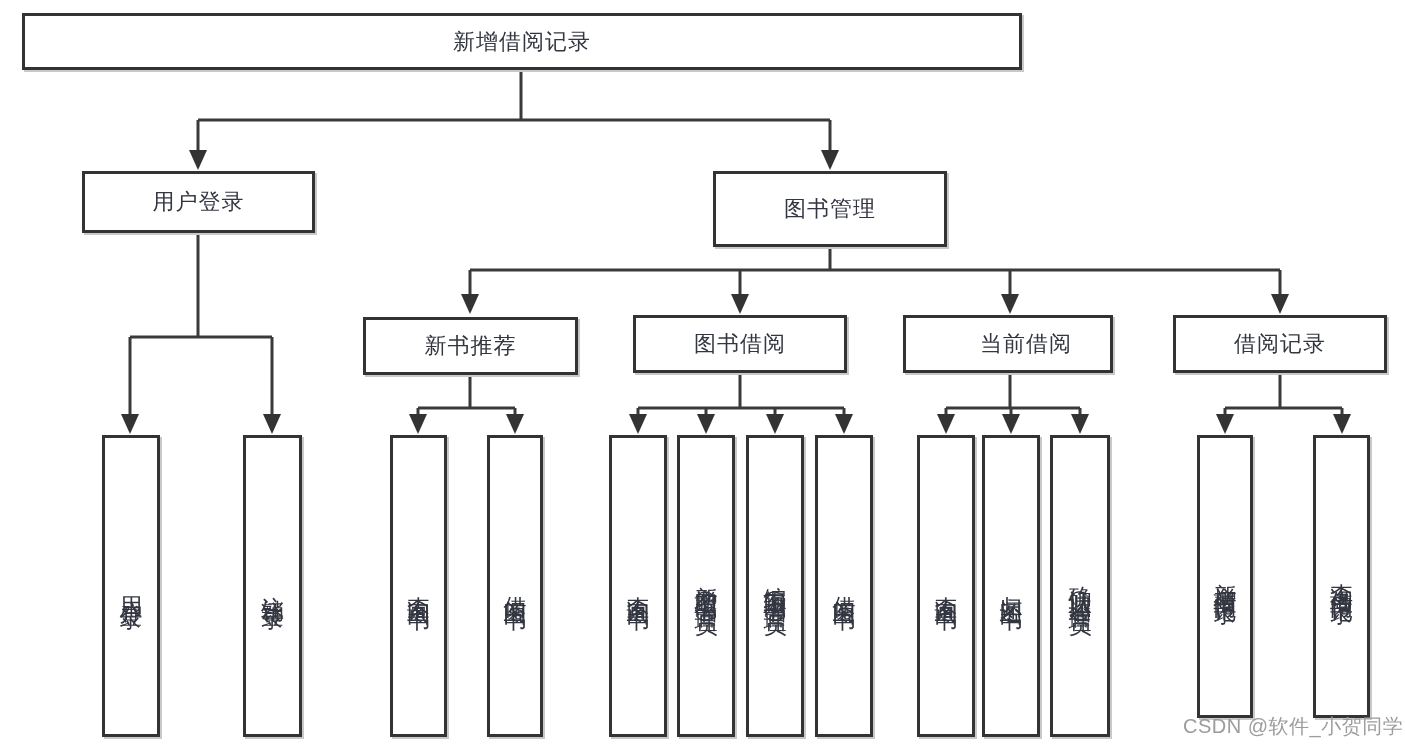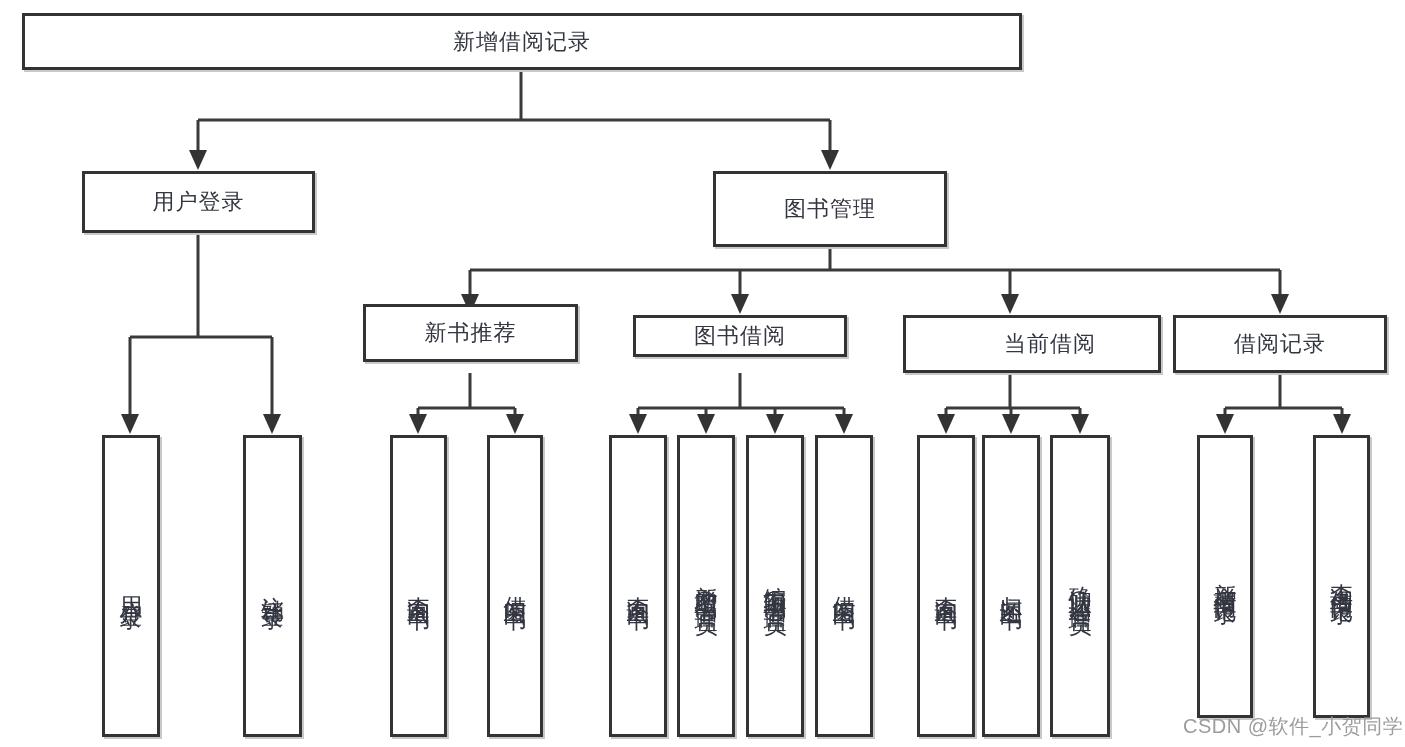--- a/index.html
+++ b/index.html
@@ -126,27 +126,27 @@
     <span>新增借阅记录</span>
   </div>
 
   <div class="hbox" style="left:82px; top:171px; width:233px; height:62px;">
     <span>用户登录</span>
   </div>
   <div class="hbox" style="left:713px; top:171px; width:234px; height:76px;">
     <span>图书管理</span>
   </div>
 
-  <div class="hbox" style="left:363px; top:304px; width:215px; height:58px;">
+  <div class="hbox" style="left:363px; top:317px; width:215px; height:58px;">
     <span>新书推荐</span>
   </div>
-  <div class="hbox" style="left:633px; top:315px; width:214px; height:42px;">
+  <div class="hbox" style="left:633px; top:315px; width:214px; height:58px;">
     <span>图书借阅</span>
   </div>
-  <div class="hbox" style="left:903px; top:315px; width:258px; height:58px;padding-left:36px;">
+  <div class="hbox" style="left:903px; top:315px; width:210px; height:58px;padding-left:36px;">
     <span>当前借阅</span>
   </div>
   <div class="hbox" style="left:1173px; top:315px; width:214px; height:58px;text-align:right;">
     <span>借阅记录</span>
   </div>
 
   <div class="vbox" style="left:102px; top:435px; width:58px; height:302px;">
     <span>用户登录</span>
   </div>
   <div class="vbox" style="left:243px; top:435px; width:59px; height:302px;">

